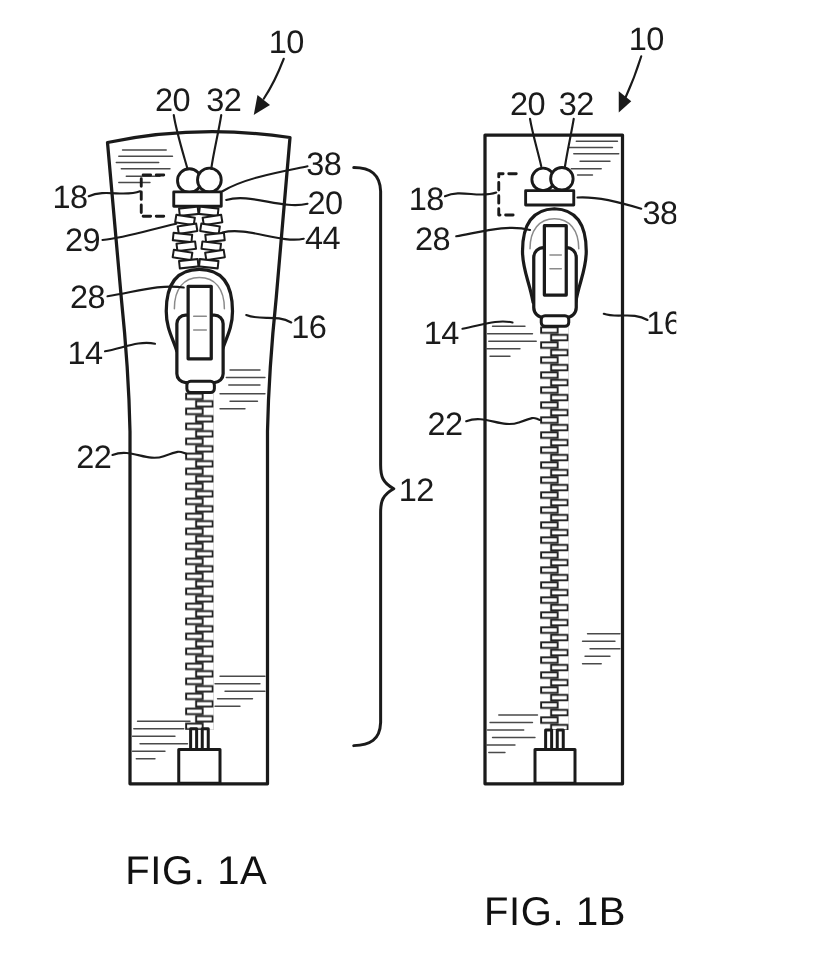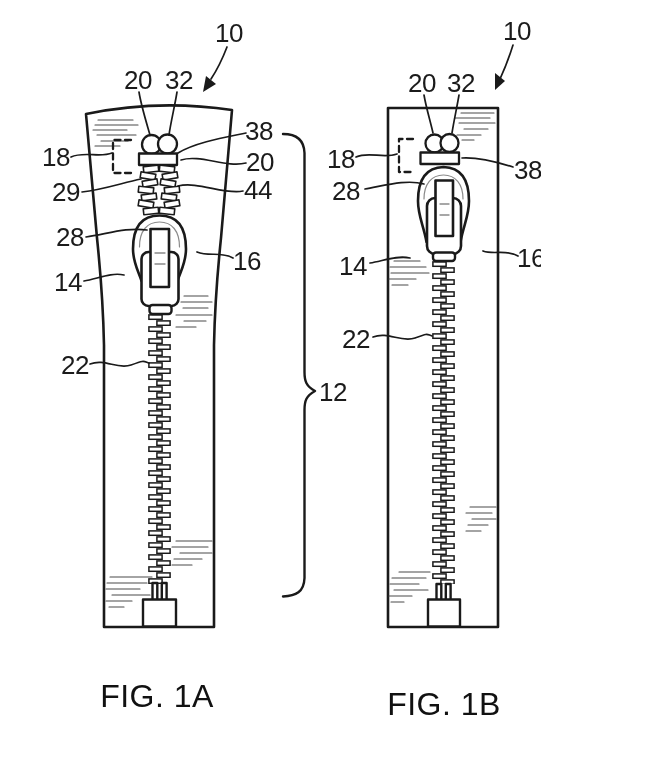--- a/index.html
+++ b/index.html
@@ -216,15 +216,15 @@
   <span class="ref" style="left:517px;top:31px">10</span>
   <span class="ref" style="left:422px;top:83px">20</span>
   <span class="ref" style="left:461px;top:83px">32</span>
   <span class="ref" style="left:341px;top:159px">18</span>
   <span class="ref" style="left:528px;top:170px">38</span>
   <span class="ref" style="left:346px;top:191px">28</span>
   <span class="ref" style="left:353px;top:266px">14</span>
   <span class="ref" style="left:356px;top:339px">22</span>
   <span class="ref" style="left:531px;top:258px">16</span>
   <span class="ref" style="left:615px;top:393px">12</span>
-  <span class="caption" style="left:444px;top:704px">FIG. 1B</span>
+  <span class="caption" style="left:444px;top:729px">FIG. 1B</span>
 
 </div>
 
 </body></html>

